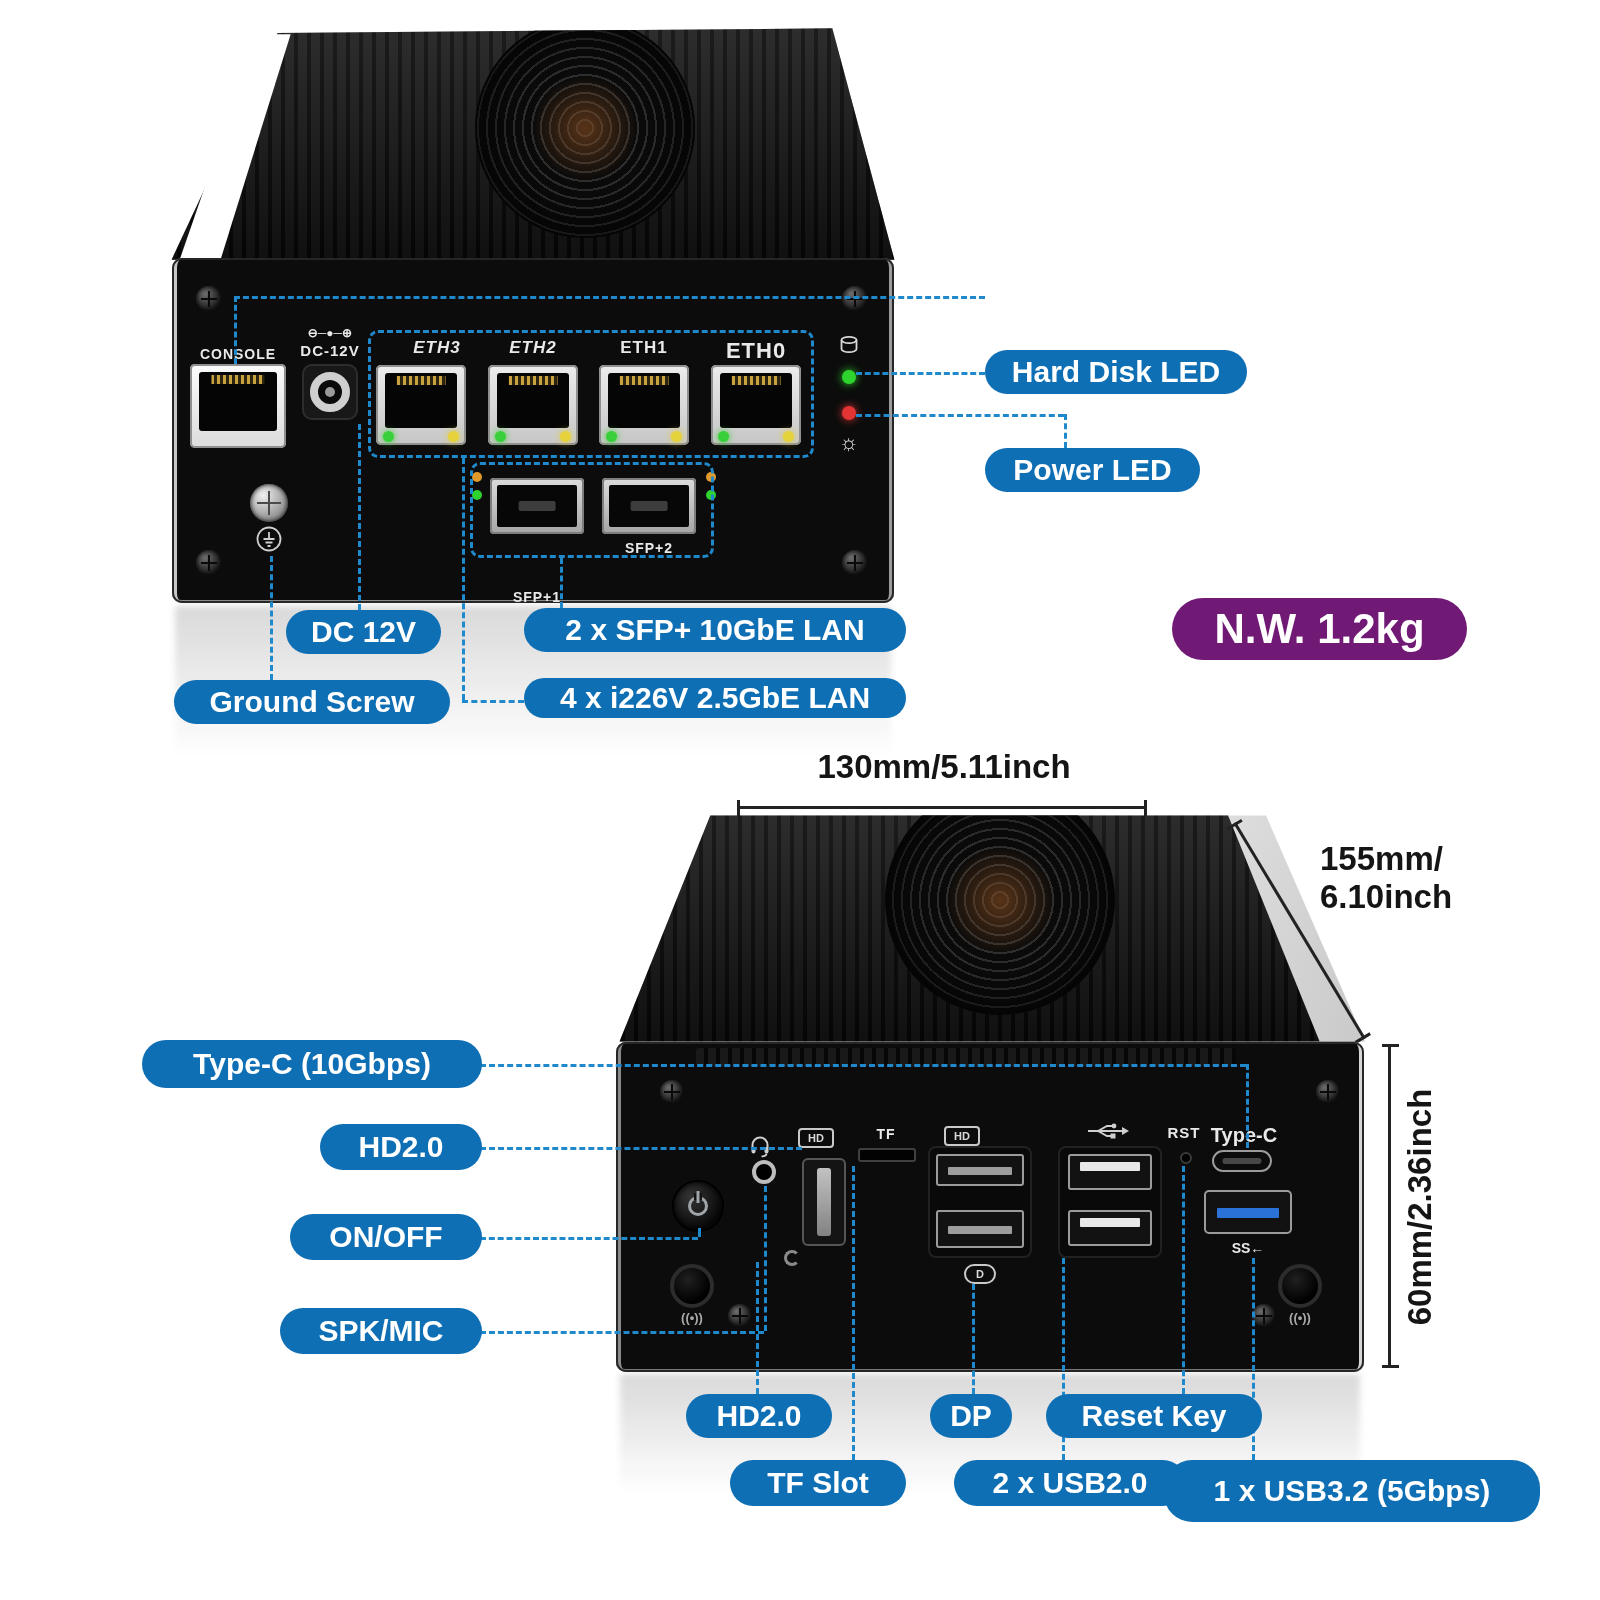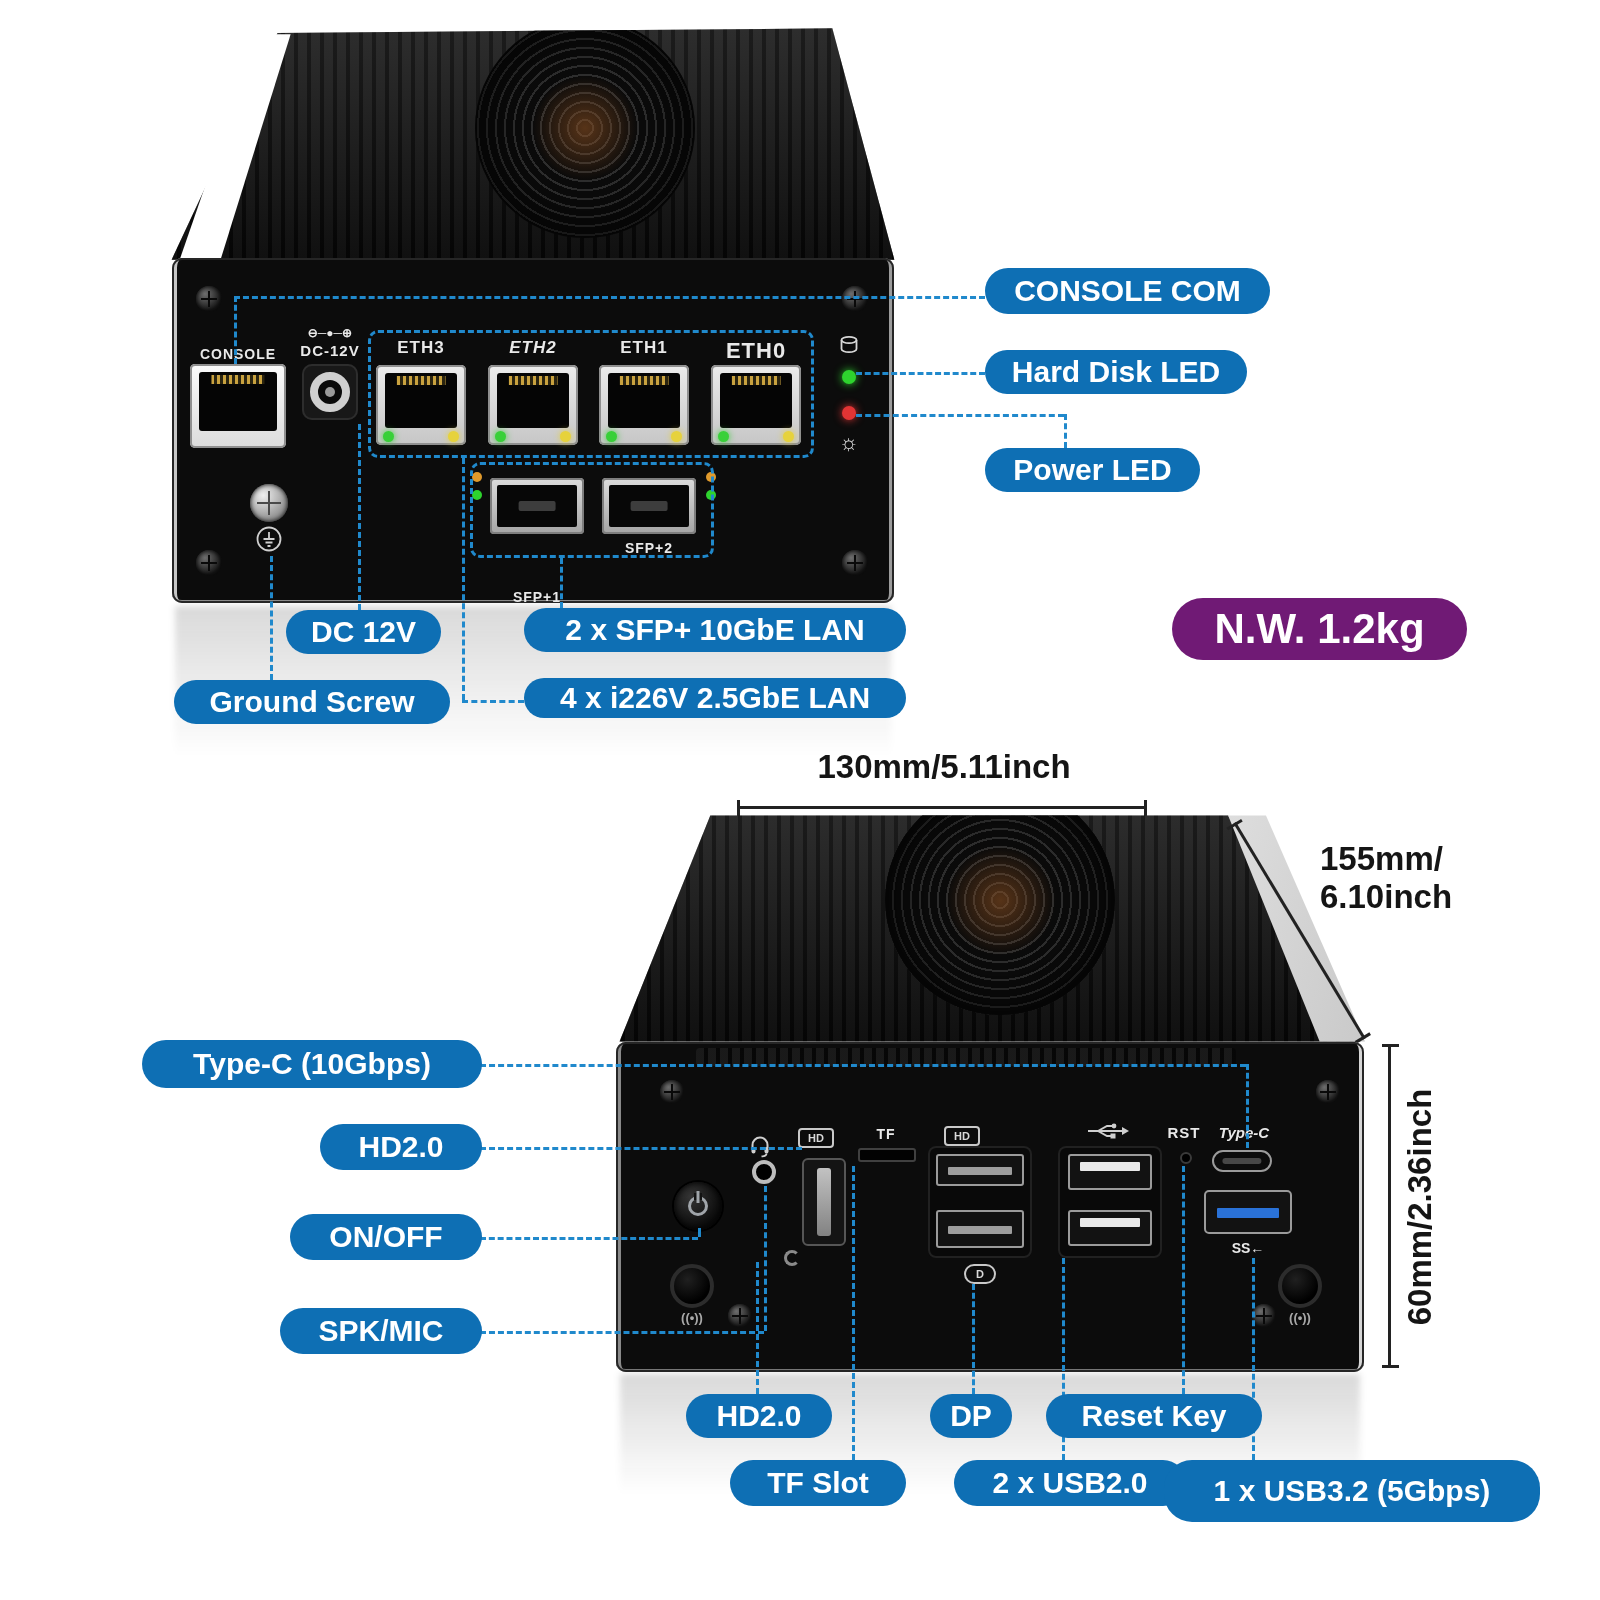--- a/index.html
+++ b/index.html
@@ -148,21 +148,21 @@
       </div>
     </div>
 
     <div class="panel-label" style="left:122px; top:68px; width:72px; font-size:12px; letter-spacing:0;">⊖─●─⊕</div>
     <div class="panel-label" style="left:122px; top:84px; width:72px; font-size:15px;">DC-12V</div>
     <div class="dcjack" style="left:130px; top:106px; width:56px; height:56px;">
       <div class="dc-ring"></div>
       <div class="dc-pin"></div>
     </div>
 
-    <div class="panel-label" style="left:204px; top:80px; width:90px; font-size:17px;">ETH3</div>
+    <div class="panel-label" style="left:220px; top:80px; width:90px; font-size:17px;font-style:italic;">ETH3</div>
     <div class="panel-label" style="left:316px; top:80px; width:90px; font-size:17px;font-style:italic;">ETH2</div>
     <div class="panel-label" style="left:427px; top:80px; width:90px; font-size:17px;">ETH1</div>
     <div class="panel-label" style="left:539px; top:80px; width:90px; font-size:22px;">ETH0</div>
 
     <div class="rj45" style="left:204px; top:107px; width:90px; height:80px;">
       <div class="rj45-in">
           <div class="rj45-pins"></div>
         </div>
       <div class="led led-g"></div>
         <div class="led led-y"></div>
@@ -228,21 +228,20 @@
   <div class="hline" style="left:234px; top:296px; width:751px;"></div>
   <div class="hline" style="left:856px; top:372px; width:129px;"></div>
   <div class="hline" style="left:856px; top:414px; width:208px;"></div>
   <div class="vline" style="left:1064px; top:414px; height:34px;"></div>
   <div class="vline" style="left:358px; top:424px; height:186px;"></div>
   <div class="vline" style="left:270px; top:556px; height:124px;"></div>
   <div class="vline" style="left:560px; top:558px; height:50px;"></div>
   <div class="vline" style="left:462px; top:458px; height:242px;"></div>
   <div class="hline" style="left:462px; top:700px; width:62px;"></div>
 
-  <div class="pill" style="left:985px; top:268px; width:285px; height:46px;">CONSOLE COM</div>
   <div class="pill" style="left:985px; top:350px; width:262px; height:44px;">Hard Disk LED</div>
   <div class="pill" style="left:985px; top:448px; width:215px; height:44px;">Power LED</div>
   <div class="pill" style="left:286px; top:610px; width:155px; height:44px;">DC 12V</div>
   <div class="pill" style="left:174px; top:680px; width:276px; height:44px;">Ground Screw</div>
   <div class="pill" style="left:524px; top:608px; width:382px; height:44px;">2 x SFP+ 10GbE LAN</div>
   <div class="pill" style="left:524px; top:678px; width:382px; height:40px;">4 x i226V 2.5GbE LAN</div>
   <div class="pill big" style="left:1172px; top:598px; width:295px; height:62px;">N.W. 1.2kg</div>
 
   <div class="dim-text" style="left:740px; top:748px; width:408px; text-align:center;">130mm/5.11inch</div>
   <div class="dim-h" style="left:737px; top:806px; width:410px;"></div>
@@ -310,21 +309,21 @@
         <div class="tongue" style="top:6px; width:60px; height:9px; background:#e8e8e8;"></div>
       </div>
       <div class="port-metal" style="left:10px; top:64px; width:84px; height:36px;">
         <div class="tongue" style="top:6px; width:60px; height:9px; background:#e8e8e8;"></div>
       </div>
     </div>
 
     <div class="panel-label" style="left:544px; top:82px; width:48px; font-size:15px;">RST</div>
     <div class="hole" style="left:564px; top:110px; width:12px; height:12px;"></div>
 
-    <div class="panel-label" style="left:590px; top:82px; width:76px; font-size:15px; letter-spacing:0;font-style:italic;">Type-C</div>
+    <div class="panel-label" style="left:590px; top:82px; width:76px; font-size:20px; letter-spacing:0;">Type-C</div>
     <div class="typec-port" style="left:596px; top:108px; width:60px; height:22px;">
       <div class="typec-in"></div>
     </div>
 
     <div class="port-metal" style="left:588px; top:148px; width:88px; height:44px; border-radius:5px;">
       <div class="tongue" style="top:16px; width:62px; height:10px; background:#2a72d8;"></div>
     </div>
     <div class="panel-label" style="left:598px; top:198px; width:68px; font-size:14px; letter-spacing:0;">SS←</div>
 
     <div class="ant" style="left:54px; top:222px; width:44px; height:44px;"></div>

